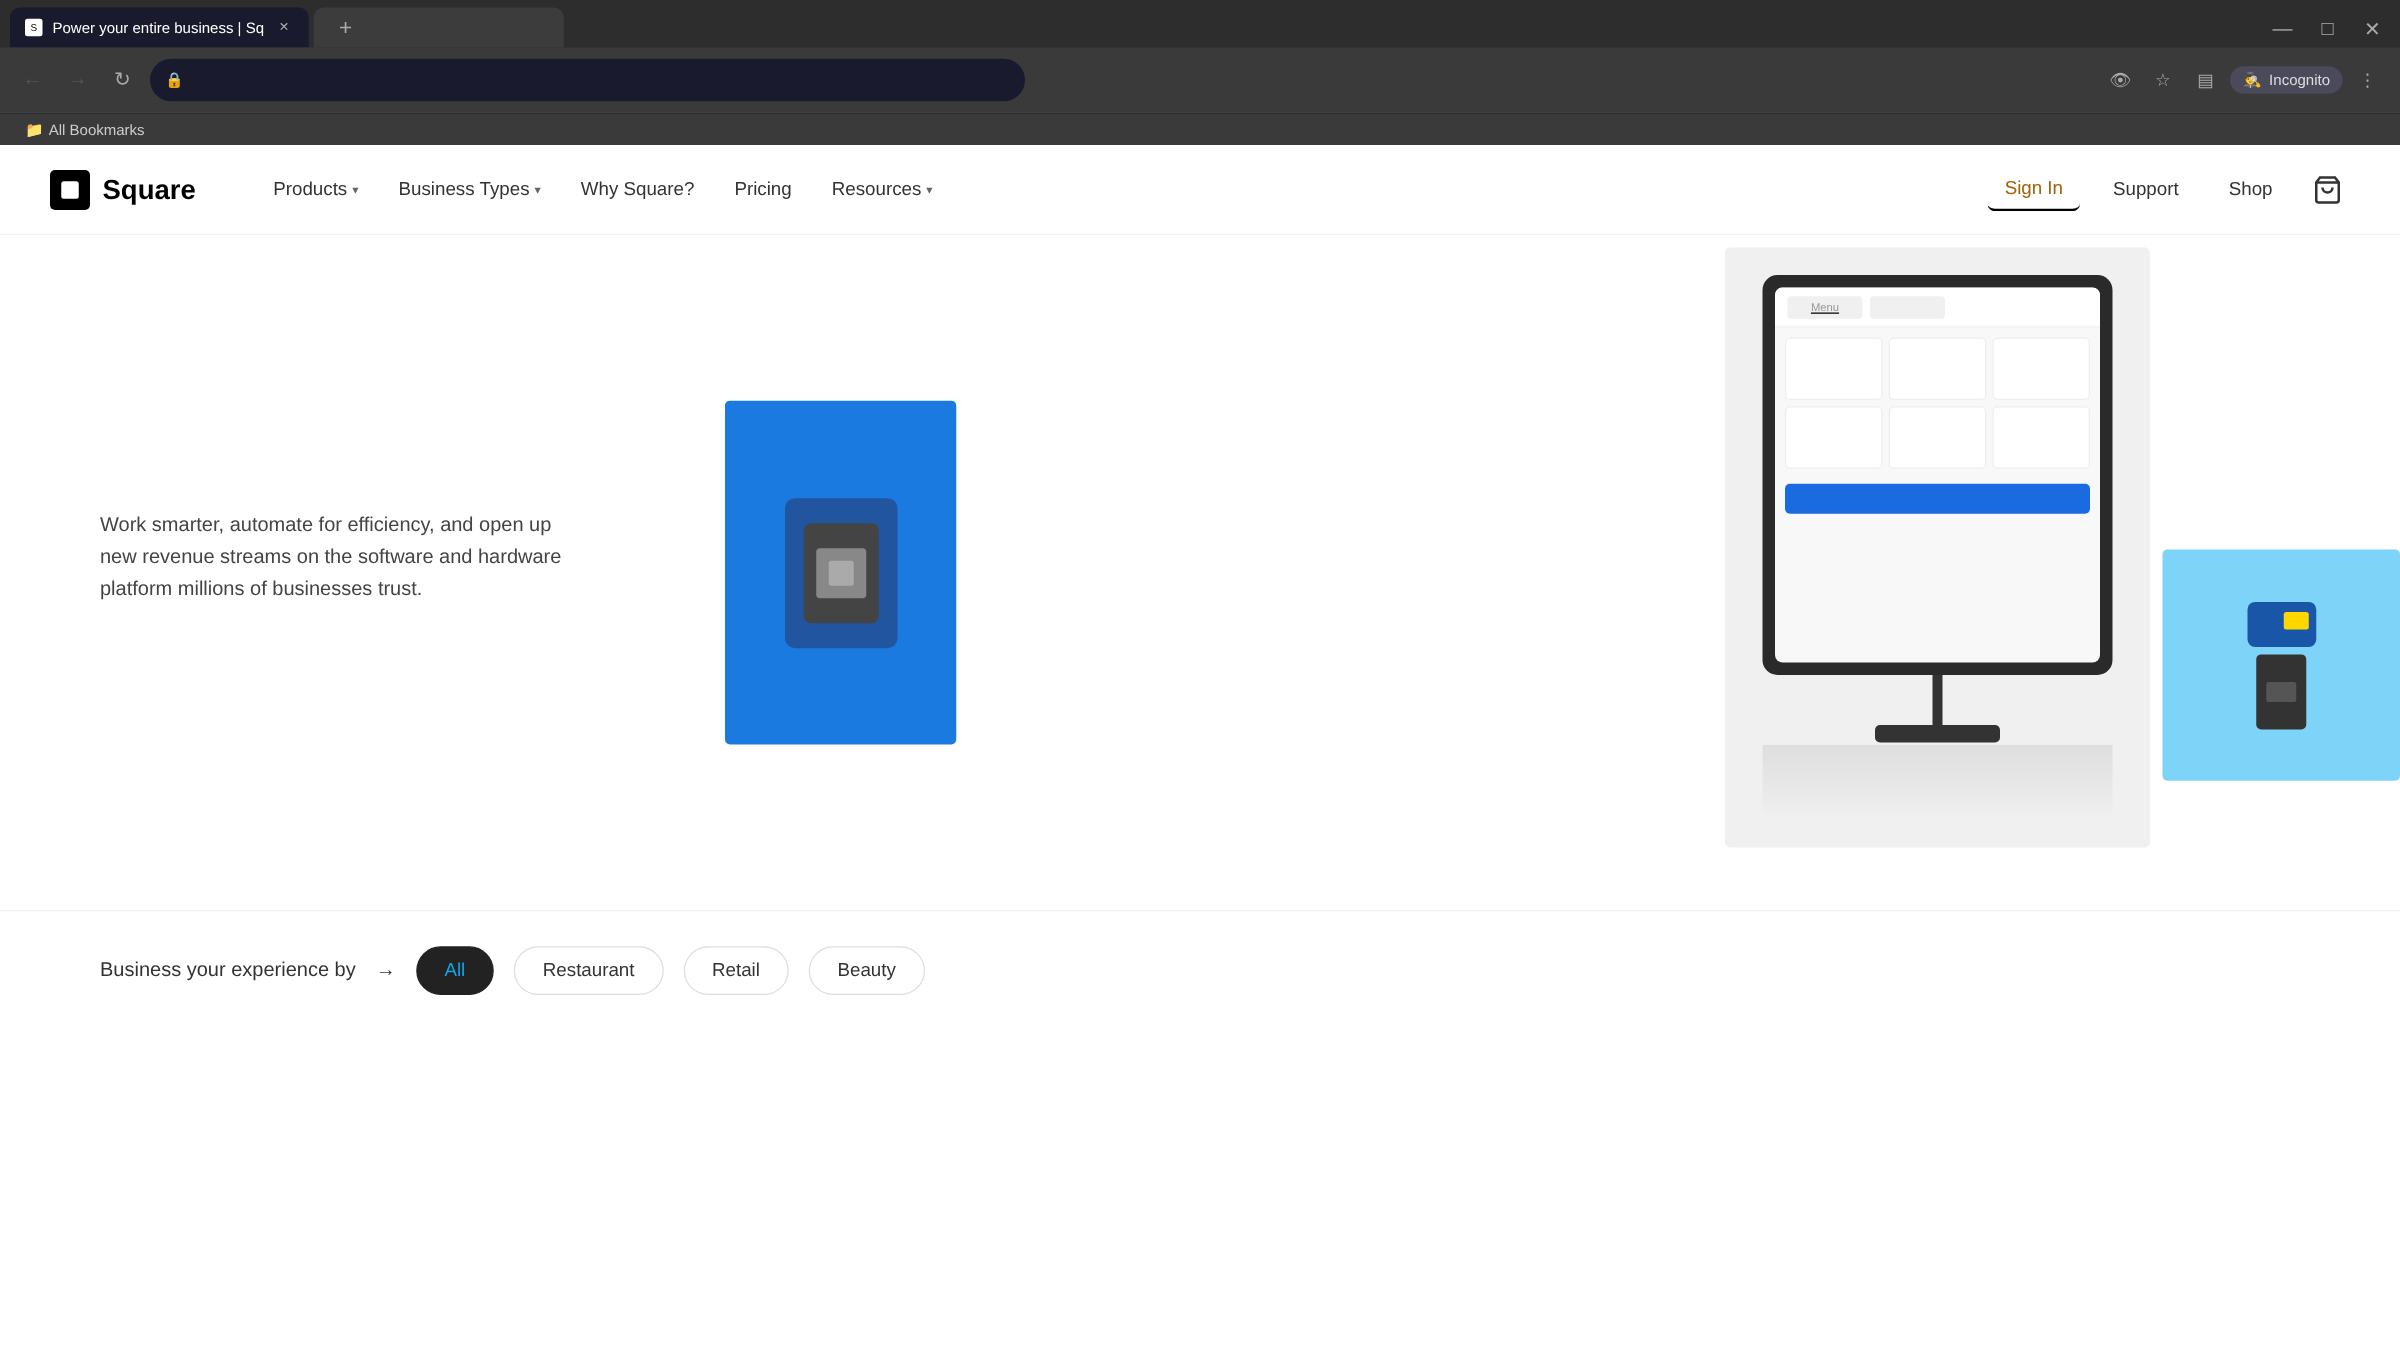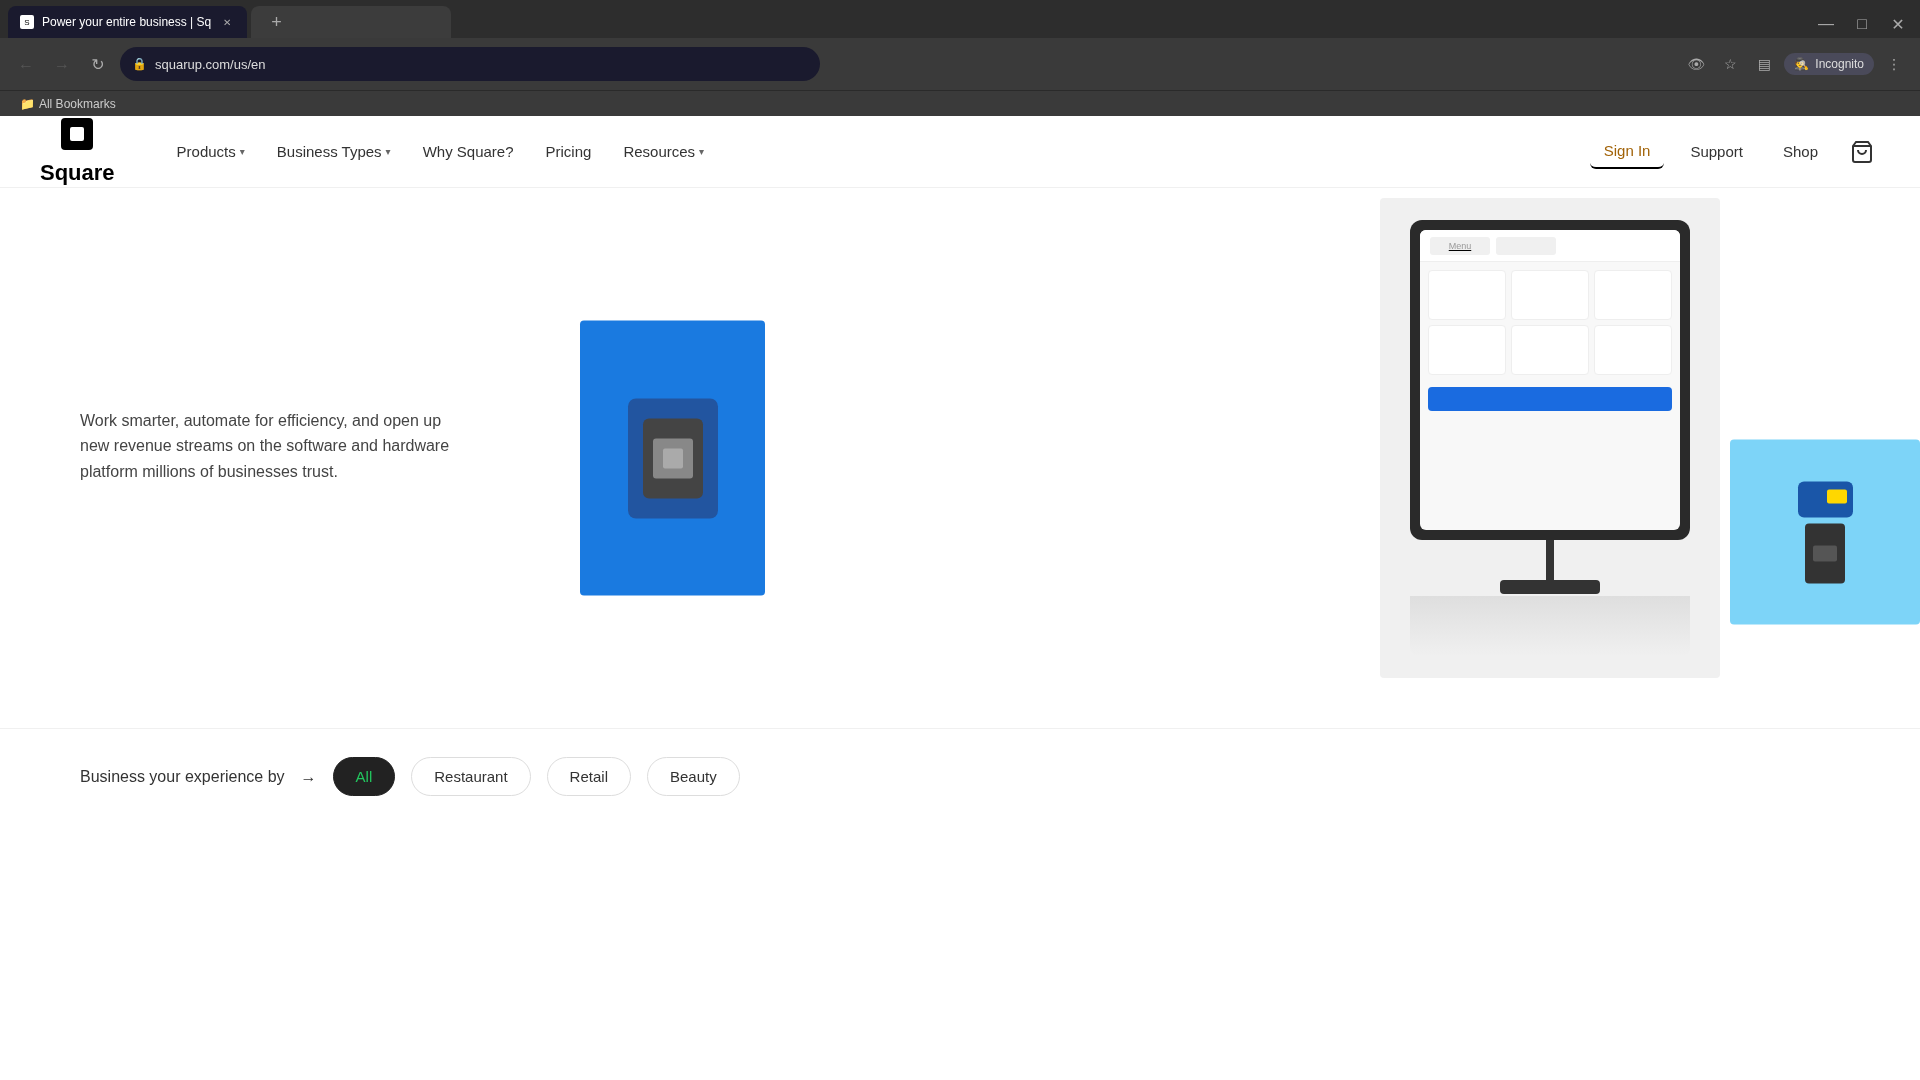--- a/index.html
+++ b/index.html
@@ -182,21 +182,20 @@
       background: #fff;
       z-index: 100;
     }
     .nav-logo {
       display: flex;
       align-items: center;
       gap: 10px;
       margin-right: 48px;
       cursor: pointer;
       text-decoration: none;
-      flex-direction: column;
     }
     .logo-square {
       width: 32px;
       height: 32px;
       background: #000;
       border-radius: 4px;
       display: flex;
       align-items: center;
       justify-content: center;
     }
@@ -399,21 +398,21 @@
       padding: 10px 22px;
       border-radius: 24px;
       font-size: 15px;
       cursor: pointer;
       border: 1px solid #ddd;
       background: #fff;
       color: #333;
     }
     .filter-pill.active {
       background: #222;
-      color: #22c55e;
+      color: #0ea5e9;
       border-color: #222;
     }
   </style>
 </head>
 <body>
 
 <div class="browser-chrome">
   <div class="browser-tabs">
     <div class="tab-item active">
       <div class="tab-favicon">S</div>
@@ -429,21 +428,20 @@
       <button class="nav-btn" style="color:#aaa;">□</button>
       <button class="nav-btn" style="color:#aaa;">✕</button>
     </div>
   </div>
   <div class="browser-toolbar">
     <button class="nav-btn disabled">←</button>
     <button class="nav-btn disabled">→</button>
     <button class="nav-btn">↻</button>
     <div class="address-bar">
       <span class="lock-icon">🔒</span>
-      <input type="text" value="squarup.com/us/en" style="">
     </div>
     <div class="toolbar-right">
       <button class="toolbar-icon-btn">👁</button>
       <button class="toolbar-icon-btn">☆</button>
       <button class="toolbar-icon-btn">▤</button>
       <button class="incognito-btn">
         <span>🕵</span>
         <span>Incognito</span>
       </button>
       <button class="toolbar-icon-btn">⋮</button>

